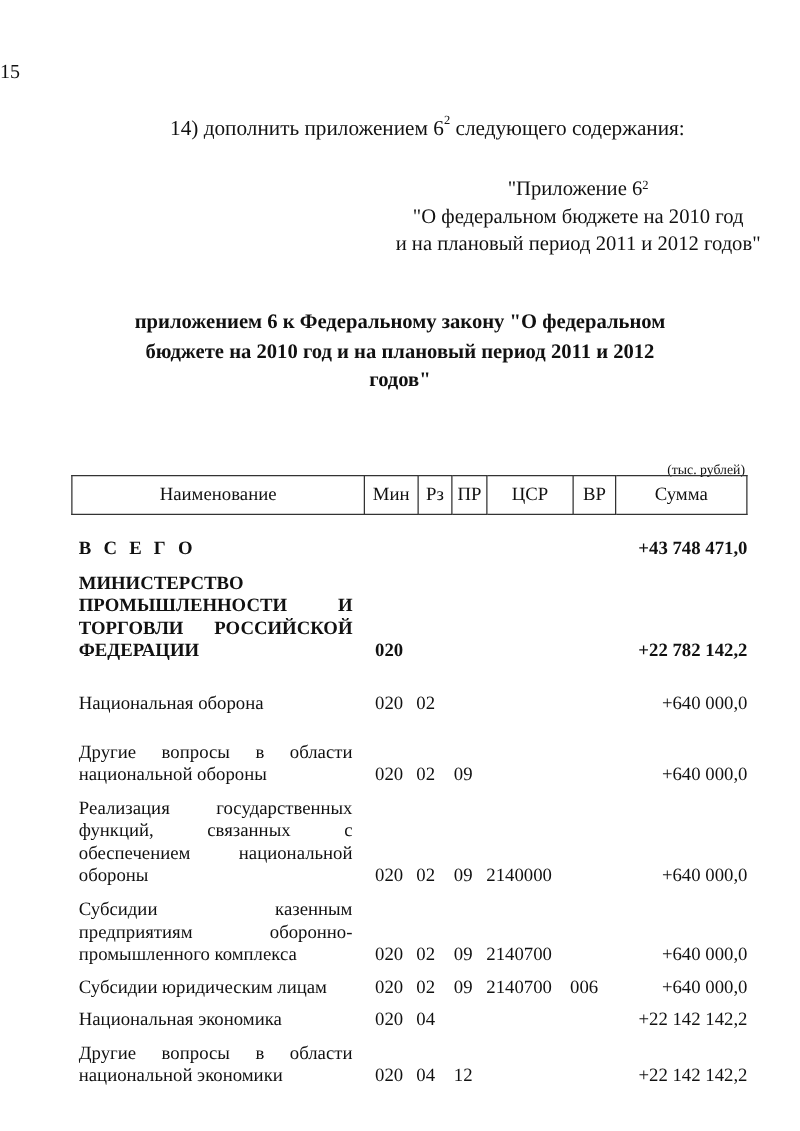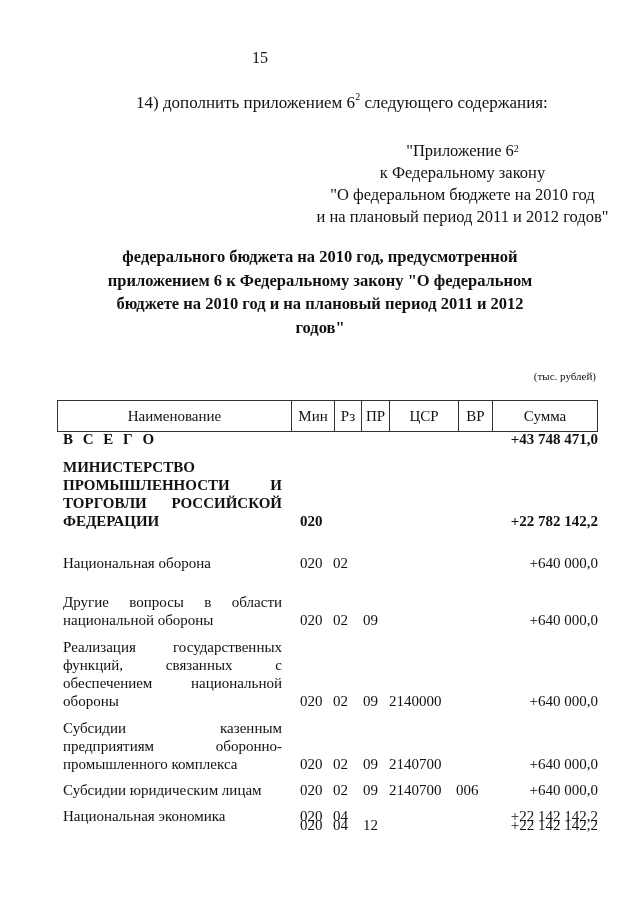--- a/index.html
+++ b/index.html
@@ -1,25 +1,25 @@
 <!DOCTYPE html>
 <html><head>
 <meta charset="utf-8">
 <style>
   html, body { margin:0; padding:0; background:#ffffff; }
   body { width:640px; height:905px; position:relative; overflow:hidden;
          font-family:"Liberation Serif", "DejaVu Serif", serif; color:#111; }
   .abs { position:absolute; }
-  .page-num { left:0; width:520px; top:49px; text-align:center; font-size:16px; }
+  .page-num { left:0; width:520px; top:49px; text-align:left; font-size:16px; }
   .item14 { left:136px; top:93px; font-size:17px; white-space:nowrap; }
   sup { font-size:10px; vertical-align:top; position:relative; top:-2px; }
   .app { left:300px; width:325px; top:140px; text-align:center; font-size:16.5px; line-height:22px; }
   .title { left:90px; width:460px; top:245px; text-align:center; font-weight:bold; font-size:16.5px; line-height:23.5px; }
   .units { right:44px; top:370px; font-size:11px; }
-  table.hdr { position:absolute; left:57px; top:400px; width:541px; height:32px;
+  table.hdr { position:absolute; left:57px; top:380px; width:541px; height:32px;
               border-collapse:collapse; font-size:15px; }
   table.hdr td { border:1px solid #333; text-align:center; padding:0; }
   .rows { position:absolute; left:63px; top:430px; width:535px; font-size:15px; }
   .row { position:relative; display:flex; align-items:flex-end; }
   .row .name { width:219px; text-align:justify; text-align-last:left; line-height:18px; }
   .row .name.bold { font-weight:bold; }
   .row .c { position:absolute; bottom:0; line-height:18px; white-space:nowrap; }
   .c.min { left:237px; } .c.rz { left:270px; } .c.pr { left:300px; }
   .c.csr { left:326px; } .c.vr { left:393px; }
   .c.sum { right:0; }
@@ -28,27 +28,25 @@
 </style>
 </head>
 <body>
 
 <div class="abs page-num">15</div>
 
 <div class="abs item14"><span>14) дополнить приложением 6</span><sup>2</sup><span> следующего содержания:</span></div>
 
 <div class="abs app">
   <div><span>"Приложение 6</span><sup>2</sup></div>
-  <div>к Федеральному закону</div>
   <div>"О федеральном бюджете на 2010 год</div>
   <div>и на плановый период 2011 и 2012 годов"</div>
 </div>
 
 <div class="abs title">
-  <div>федерального бюджета на 2010 год, предусмотренной</div>
   <div>приложением 6 к Федеральному закону "О федеральном</div>
   <div>бюджете на 2010 год и на плановый период 2011 и 2012 годов"</div>
 </div>
 
 <div class="abs units">(тыс. рублей)</div>
 
 <table class="hdr">
   <tbody>
       <tr>
     <td style="width:233px">Наименование</td>
@@ -110,18 +108,19 @@
     <div class="c vr">006</div>
     <div class="c sum">+640 000,0</div>
   </div>
   <div class="row" style="margin-top:8px">
     <div class="name">Национальная экономика</div>
     <div class="c min">020</div>
     <div class="c rz">04</div>
     <div class="c sum">+22 142 142,2</div>
   </div>
   <div class="row" style="margin-top:9px">
+    <div class="name">Другие вопросы в области национальной экономики</div>
     <div class="c min">020</div>
     <div class="c rz">04</div>
     <div class="c pr">12</div>
     <div class="c sum">+22 142 142,2</div>
   </div>
 </div>
 
 </body></html>

